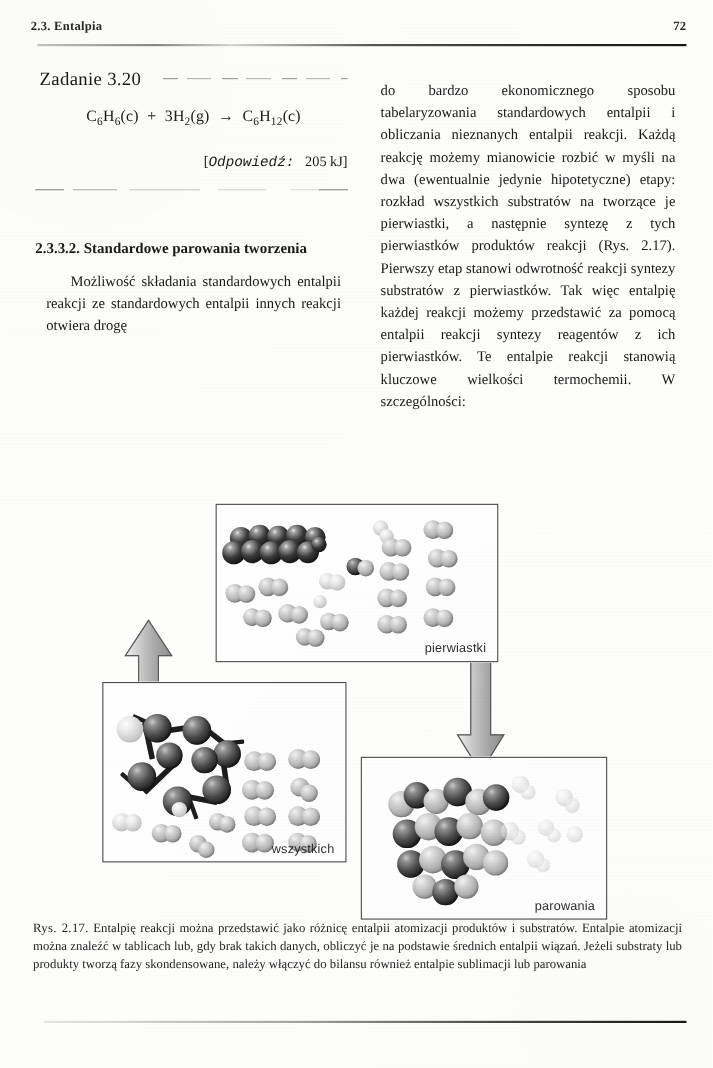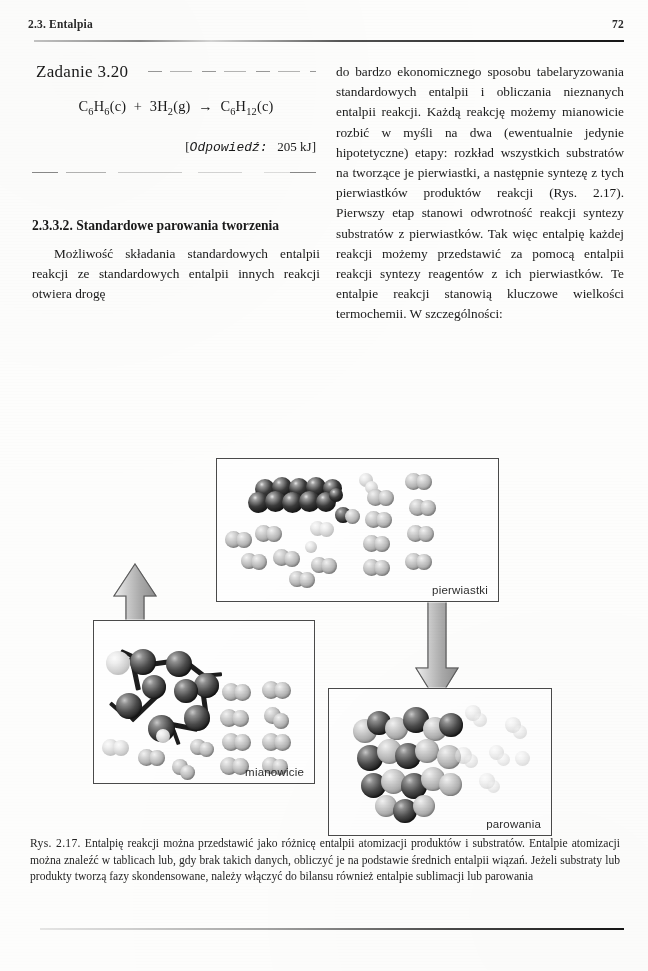--- a/index.html
+++ b/index.html
@@ -98,21 +98,21 @@
     top: 9px;
     width: 168px;
     height: 1px;
     background: repeating-linear-gradient(90deg,
         rgba(70,70,70,.55) 0 14px,
         rgba(255,255,255,0) 14px 22px,
         rgba(70,70,70,.4) 22px 44px,
         rgba(255,255,255,0) 44px 54px);
   }
   .para {
-    margin: 0;
+    margin: 10px;
     text-align: justify;
     text-justify: inter-word;
     hyphens: manual;
   }
   .equation {
     margin: 13px 0 13px 0;
     text-align: center;
     font-size: 14.4px;
     letter-spacing: .2px;
   }
@@ -154,21 +154,21 @@
     width: 648px;
     height: 390px;
   }
   .fbox {
     position: absolute;
     background: #fefefe;
     border: 1.2px solid #4a4a4a;
     box-shadow: 0 0 0 .5px rgba(255,255,255,.9);
     overflow: hidden;
   }
-  .fbox-elements   { left: 216px; top: 18px;  width: 255px; height: 142px; padding-left: 26px; }
+  .fbox-elements   { left: 196px; top: 18px;  width: 255px; height: 142px; }
   .fbox-substrates { left: 93px;  top: 180px; width: 220px; height: 162px; }
   .fbox-products   { left: 328px; top: 248px; width: 222px; height: 146px; }
 
   .fbox-label {
     position: absolute;
     right: 10px;
     bottom: 5px;
     font-family: "Liberation Sans", sans-serif;
     font-size: 11.5px;
     color: #2d2d2d;
@@ -462,21 +462,21 @@
         <div class="atom atom-h" style="left:8px; top:6px;width:15px; height:15px;"></div>
       </div>
       <div class="mol" style="left:96px; top:118px;">
         <div class="atom atom-h" style="left:0;   top:0;  width:16px; height:16px;"></div>
         <div class="atom atom-h" style="left:9px; top:3px;width:15px; height:15px;"></div>
       </div>
       <div class="mol" style="left:62px; top:108px;">
         <div class="atom atom-h-lite" style="left:0;  top:0;  width:14px; height:14px;"></div>
       </div>
 
-      <div class="fbox-label">mianowicie</div>
+      <div class="fbox-label">wszystkich</div>
     </div>
 
     <div class="fbox fbox-products">
 
       <div class="mol" style="left:22px; top:14px;">
         <div class="atom atom-h" style="left:2px;  top:16px; width:24px; height:24px;"></div>
         <div class="atom atom-c" style="left:16px; top:8px;  width:24px; height:24px;"></div>
         <div class="atom atom-h" style="left:34px; top:14px; width:23px; height:23px;"></div>
         <div class="atom atom-c" style="left:52px; top:4px;  width:26px; height:26px;"></div>
         <div class="atom atom-h" style="left:72px; top:14px; width:24px; height:24px;"></div>

